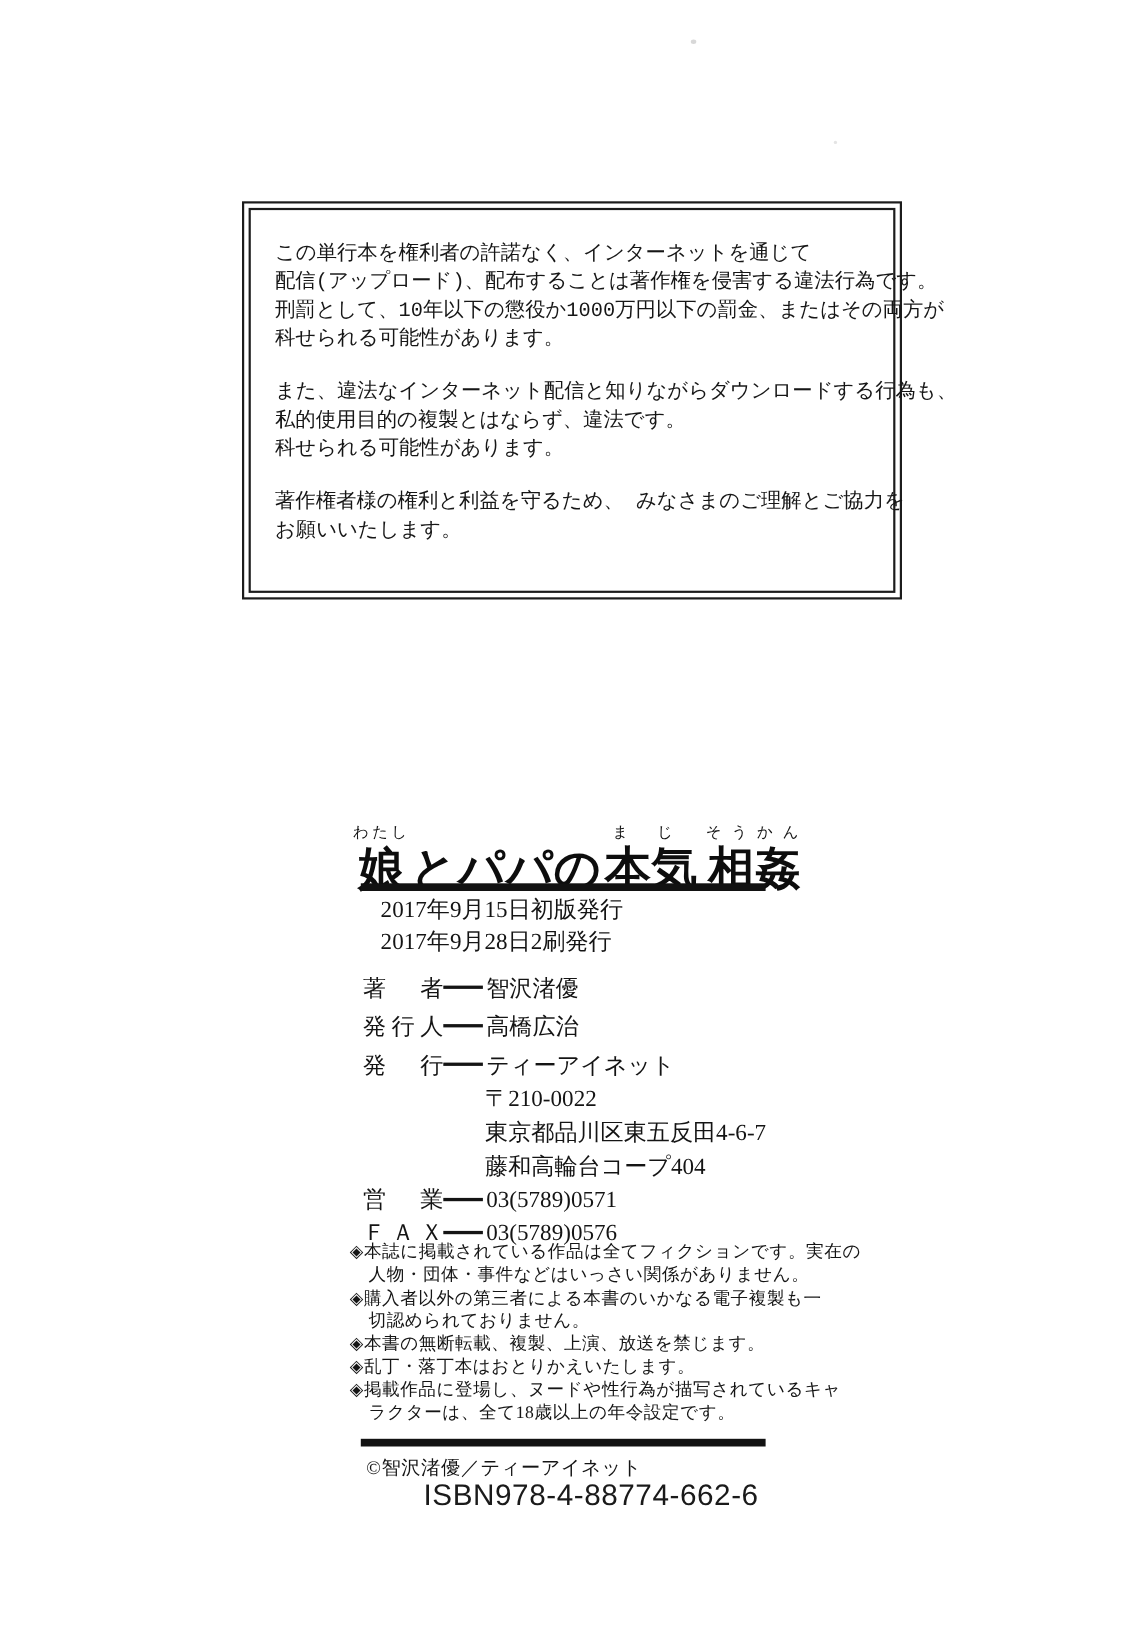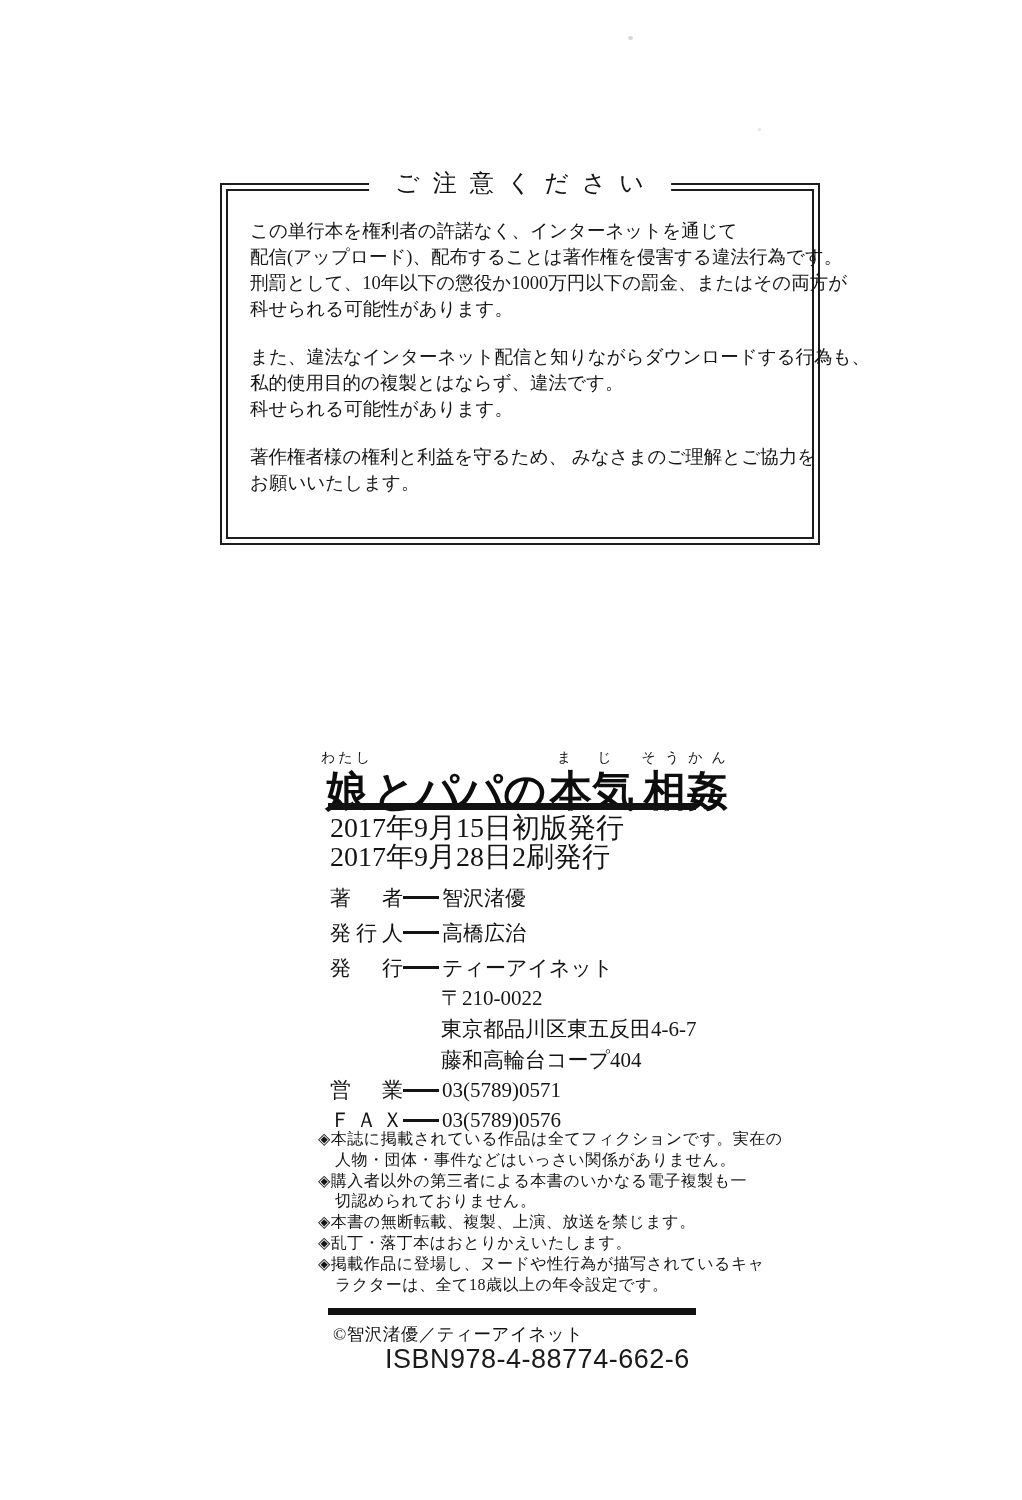--- a/index.html
+++ b/index.html
@@ -16,37 +16,37 @@
   .notice-inner{position:absolute;inset:4px;border:2px solid #1c1c1c;}
   .notice-title{
     position:absolute;top:-18px;left:50%;transform:translateX(-50%);
     background:#ffffff;padding:0 14px 0 26px;
     font-size:24px;letter-spacing:13px;white-space:nowrap;color:#141414;
   }
   .notice-body{position:absolute;left:28px;top:33px;width:556px;
     font-size:18.5px;line-height:26px;color:#161616;}
   .notice-body p{margin:0 0 22px 0;}
   .notice-body p:last-child{margin-bottom:0;}
-  .nl{display:block;white-space:nowrap;}
+  .nl{display:block;white-space:nowrap;font-family:Liberation Mono, monospace;}
   
   .book-title{position:absolute;left:321px;top:712px;display:flex;align-items:flex-end;}
   .tp{display:inline-flex;flex-direction:column;align-items:center;margin-top:36px;}
   .tp-rt{height:20px;font-size:14px;line-height:20px;white-space:nowrap;
     color:#121212;display:block;text-align:center;}
   .rt-0{letter-spacing:3px;}
   .rt-2{letter-spacing:26px;padding-left:10px;}
   .rt-3{letter-spacing:9px;padding-left:4px;}
   .tp-base{font-size:42px;line-height:46px;font-weight:700;white-space:nowrap;
     letter-spacing:0.5px;color:#0d0d0d;}
   
   .rule{position:absolute;left:328px;width:368px;height:7px;background:#121212;}
   .rule-top{top:803px;}
   .rule-bottom{top:1308px;}
   
-  .dates{position:absolute;left:330px;top:813px;font-size:28px;line-height:29px;
+  .dates{position:absolute;left:346px;top:813px;font-size:21px;line-height:29px;
     white-space:nowrap;color:#141414;}
   .rows{position:absolute;left:330px;top:880px;}
   .crow{display:flex;align-items:center;height:35px;font-size:21px;white-space:nowrap;color:#141414;}
   .crow-sm{height:30px;}
   .lab{display:inline-block;width:73px;text-align:justify;text-align-last:justify;}
   .dash{display:inline-block;width:36px;height:3px;background:#141414;margin:0 3px 0 0;}
   .addr{position:absolute;left:441px;top:983px;font-size:21px;line-height:31px;
     white-space:nowrap;color:#141414;}
   .contact{position:absolute;left:330px;top:1075px;}
   
@@ -63,21 +63,20 @@
   
   .speck{position:absolute;border-radius:50%;background:#d8d8d8;}
   .speck-1{left:628px;top:36px;width:5px;height:4px;}
   .speck-2{left:758px;top:128px;width:3px;height:3px;background:#e4e4e4;}
 </style>
 </head>
 <body>
 
 <div class="notice-box">
   <div class="notice-inner"></div>
-  <div class="notice-title">ご注意ください</div>
   <div class="notice-body">
     <p>
       <span class="nl">この単行本を権利者の許諾なく、インターネットを通じて</span>
       <span class="nl">配信(アップロード)、配布することは著作権を侵害する違法行為です。</span>
       <span class="nl">刑罰として、10年以下の懲役か1000万円以下の罰金、またはその両方が</span>
       <span class="nl">科せられる可能性があります。</span>
     </p>
     <p>
       <span class="nl">また、違法なインターネット配信と知りながらダウンロードする行為も、</span>
       <span class="nl">私的使用目的の複製とはならず、違法です。</span>

